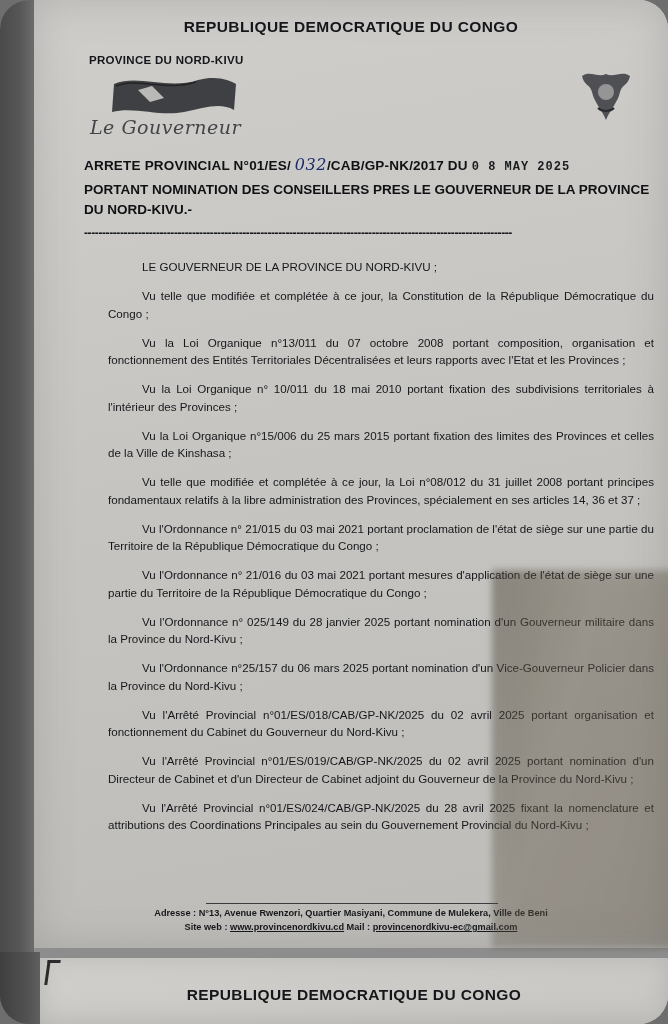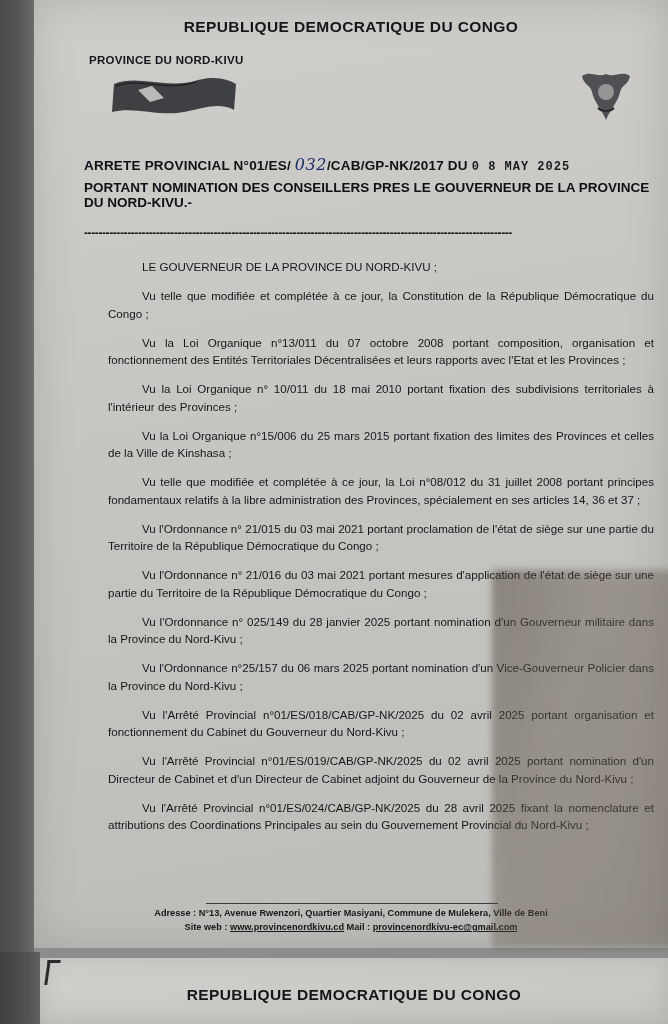--- a/index.html
+++ b/index.html
@@ -12,20 +12,21 @@
     height: 1024px;
     overflow: hidden;
     font-family: "Liberation Sans", sans-serif;
   }
   .page {
     position: relative;
     width: 668px;
     height: 1024px;
     background: #8d8d8d;
     overflow: hidden;
+    border-radius: 29px;
   }
   
   .scan-gutter {
     position: absolute;
     left: 0; top: 0;
     width: 34px; height: 1024px;
     background: linear-gradient(90deg, #4a4a4a 0%, #575757 60%, #6c6c6c 100%);
   }
   .scan-gutter-2 {
     position: absolute;
@@ -129,21 +130,21 @@
     font-size: 12px;
     letter-spacing: 1px;
     color: #1a1b1f;
     margin-top: 18px;
   }
   .arrete-subject {
     position: absolute;
     top: 180px; left: 50px; width: 570px;
     font-weight: bold;
     font-size: 13.5px;
-    line-height: 15px;
+    line-height: 20px;
     color: #101114;
   }
   .divider-dots {
     position: absolute;
     top: 226px; left: 50px; width: 568px;
     font-size: 12px;
     letter-spacing: -0.4px;
     color: #15161a;
     white-space: nowrap;
     overflow: hidden;
@@ -218,20 +219,21 @@
     <div class="province-label">PROVINCE DU NORD-KIVU</div>
 
     <div class="flag-emblem">
       <svg width="132" height="48" viewBox="0 0 132 48">
         <path d="M6,12 C30,2 60,18 90,8 C108,3 122,8 128,12 L126,38 C112,30 96,36 76,40 C52,45 26,34 4,40 Z" fill="#2b2c30" opacity="0.88"></path>
         <path d="M30,18 L44,14 L56,26 L42,30 Z" fill="#e3e2de" opacity="0.75"></path>
         <path d="M8,14 C30,5 58,20 88,10" stroke="#111" stroke-width="1.5" fill="none" opacity="0.6"></path>
       </svg>
     </div>
 
+    <div class="gouverneur-script">Le Gouverneur</div>
 
     <div class="coat-arms">
       <svg width="60" height="58" viewBox="0 0 60 58">
         <path d="M6,8 C14,2 22,10 30,6 C38,10 46,2 54,8 C52,18 46,16 44,24 C42,34 34,42 30,52 C26,42 18,34 16,24 C14,16 8,18 6,8 Z" fill="#3a3b3f" opacity="0.85"></path>
         <circle cx="30" cy="24" r="8" fill="#cfcecb" opacity="0.55"></circle>
         <path d="M22,40 C26,44 34,44 38,40" stroke="#2b2c30" stroke-width="2" fill="none"></path>
       </svg>
     </div>
 
     <div class="arrete-line">

